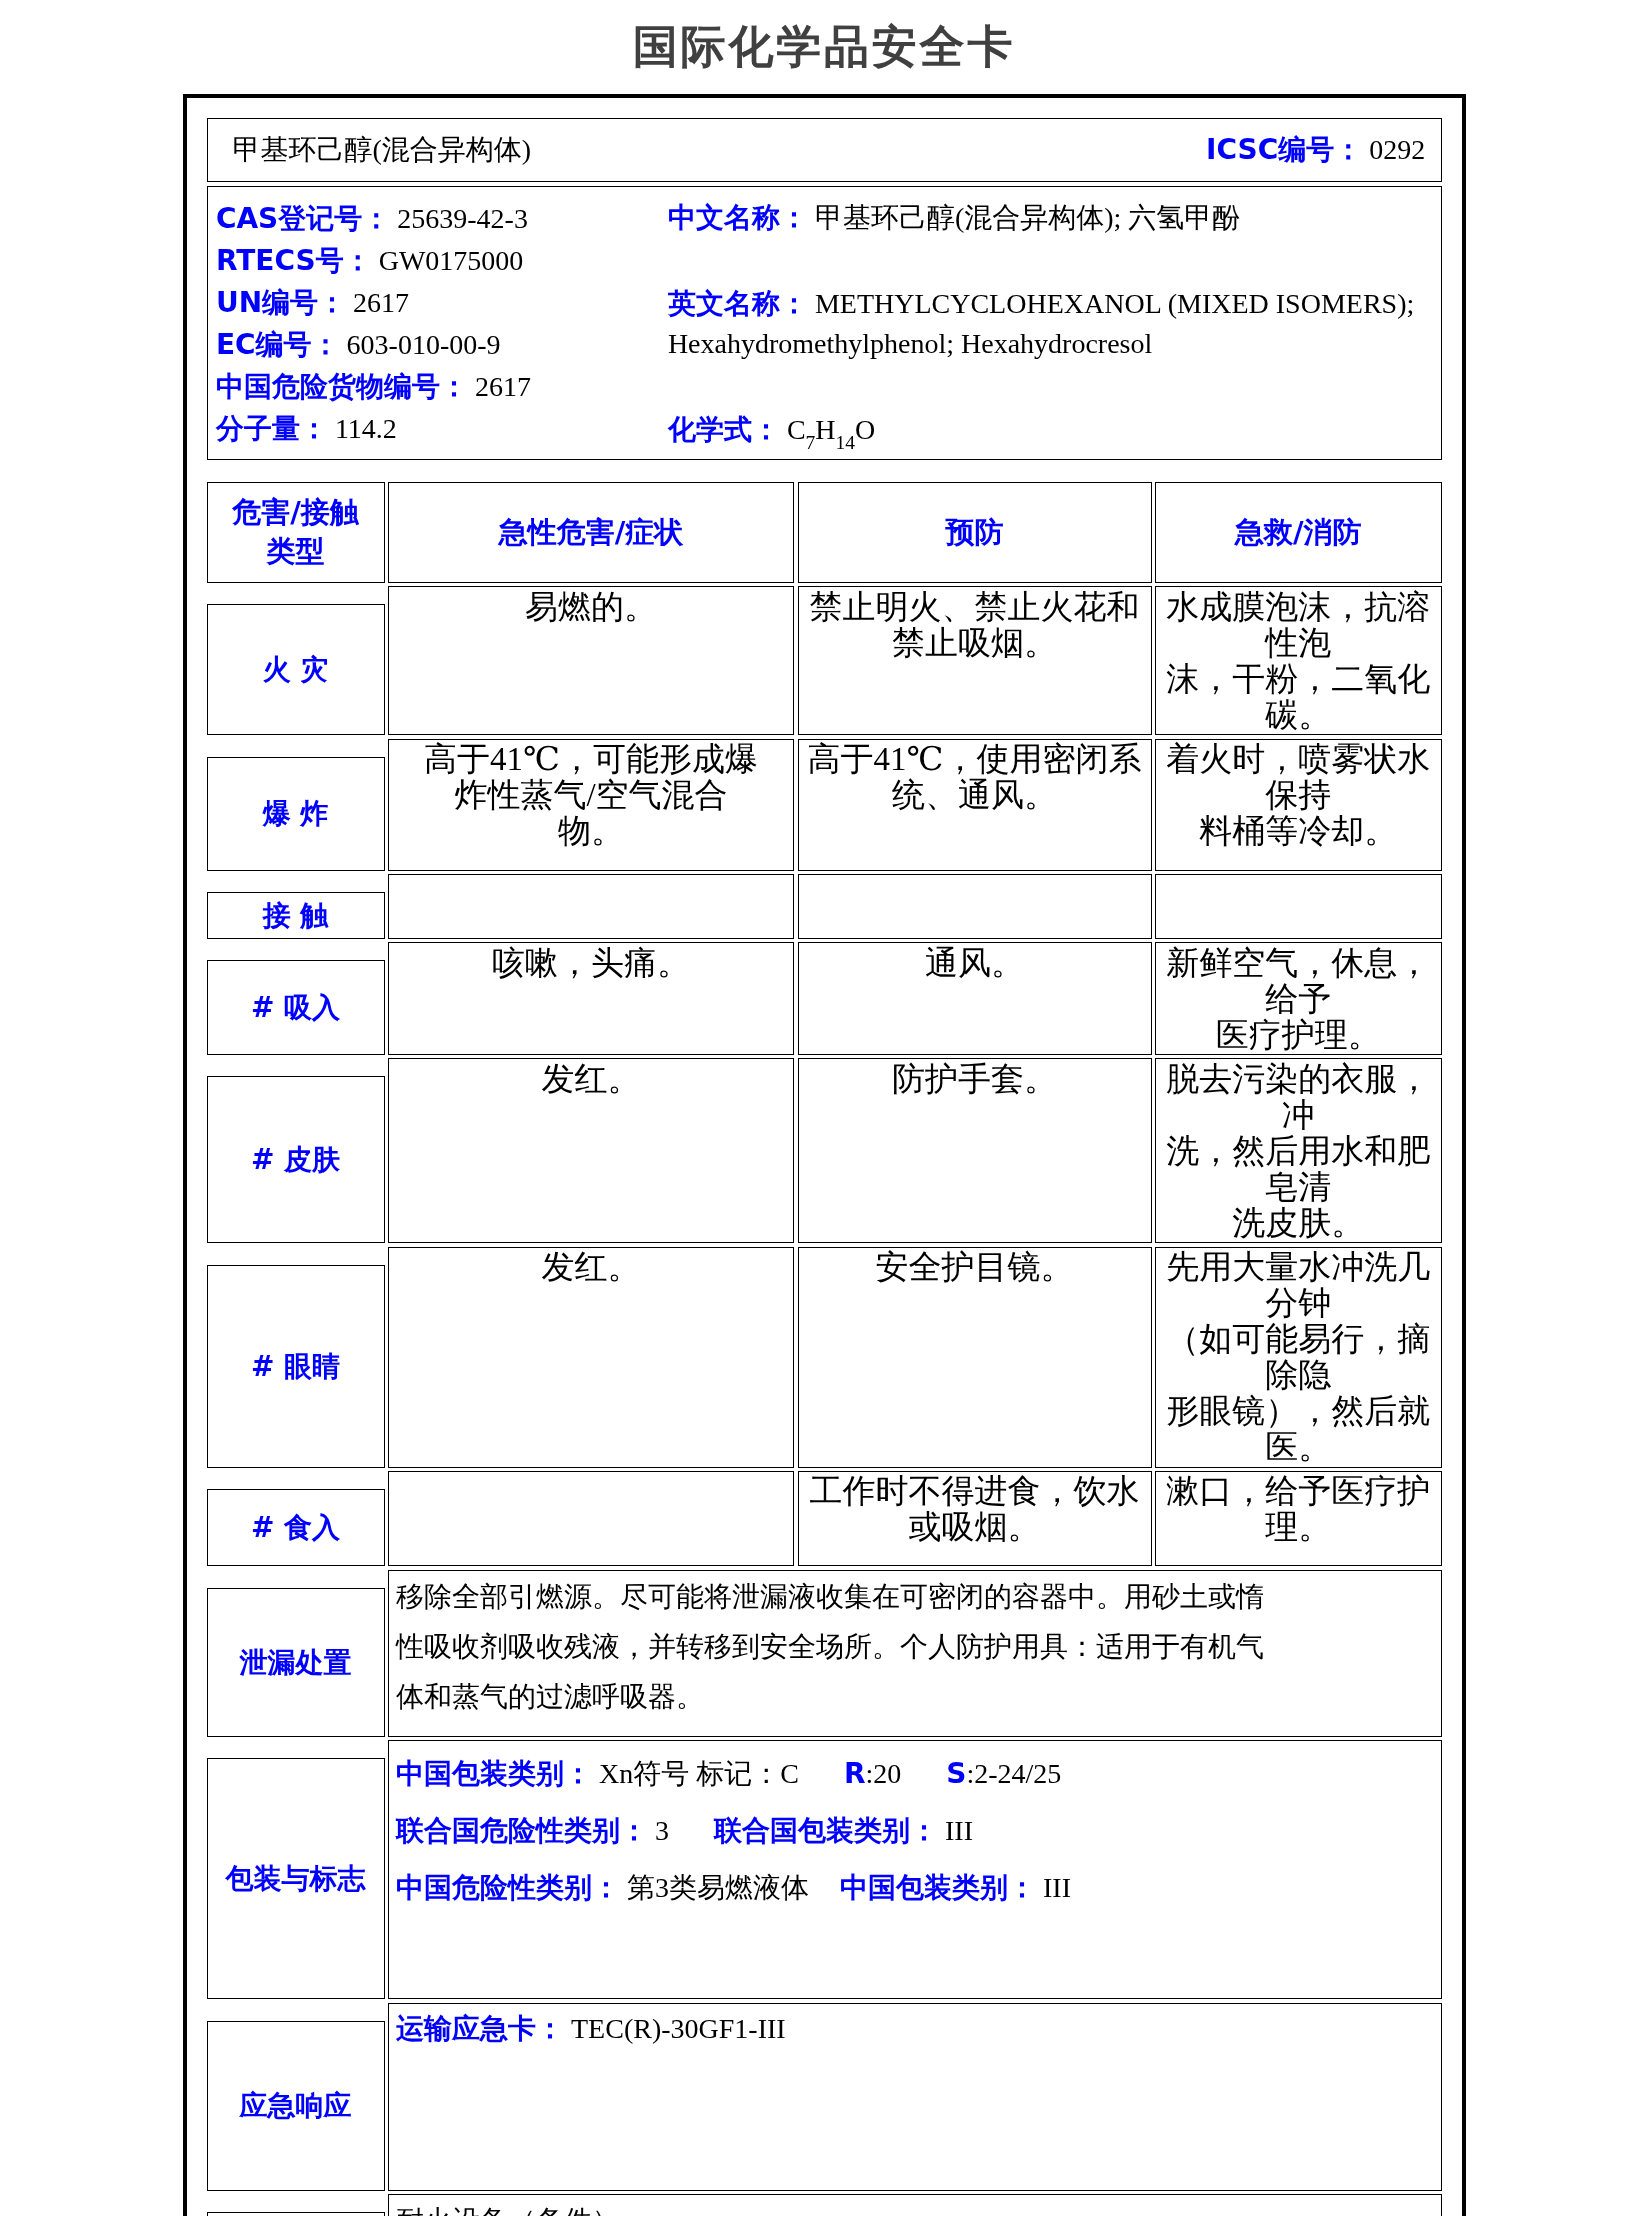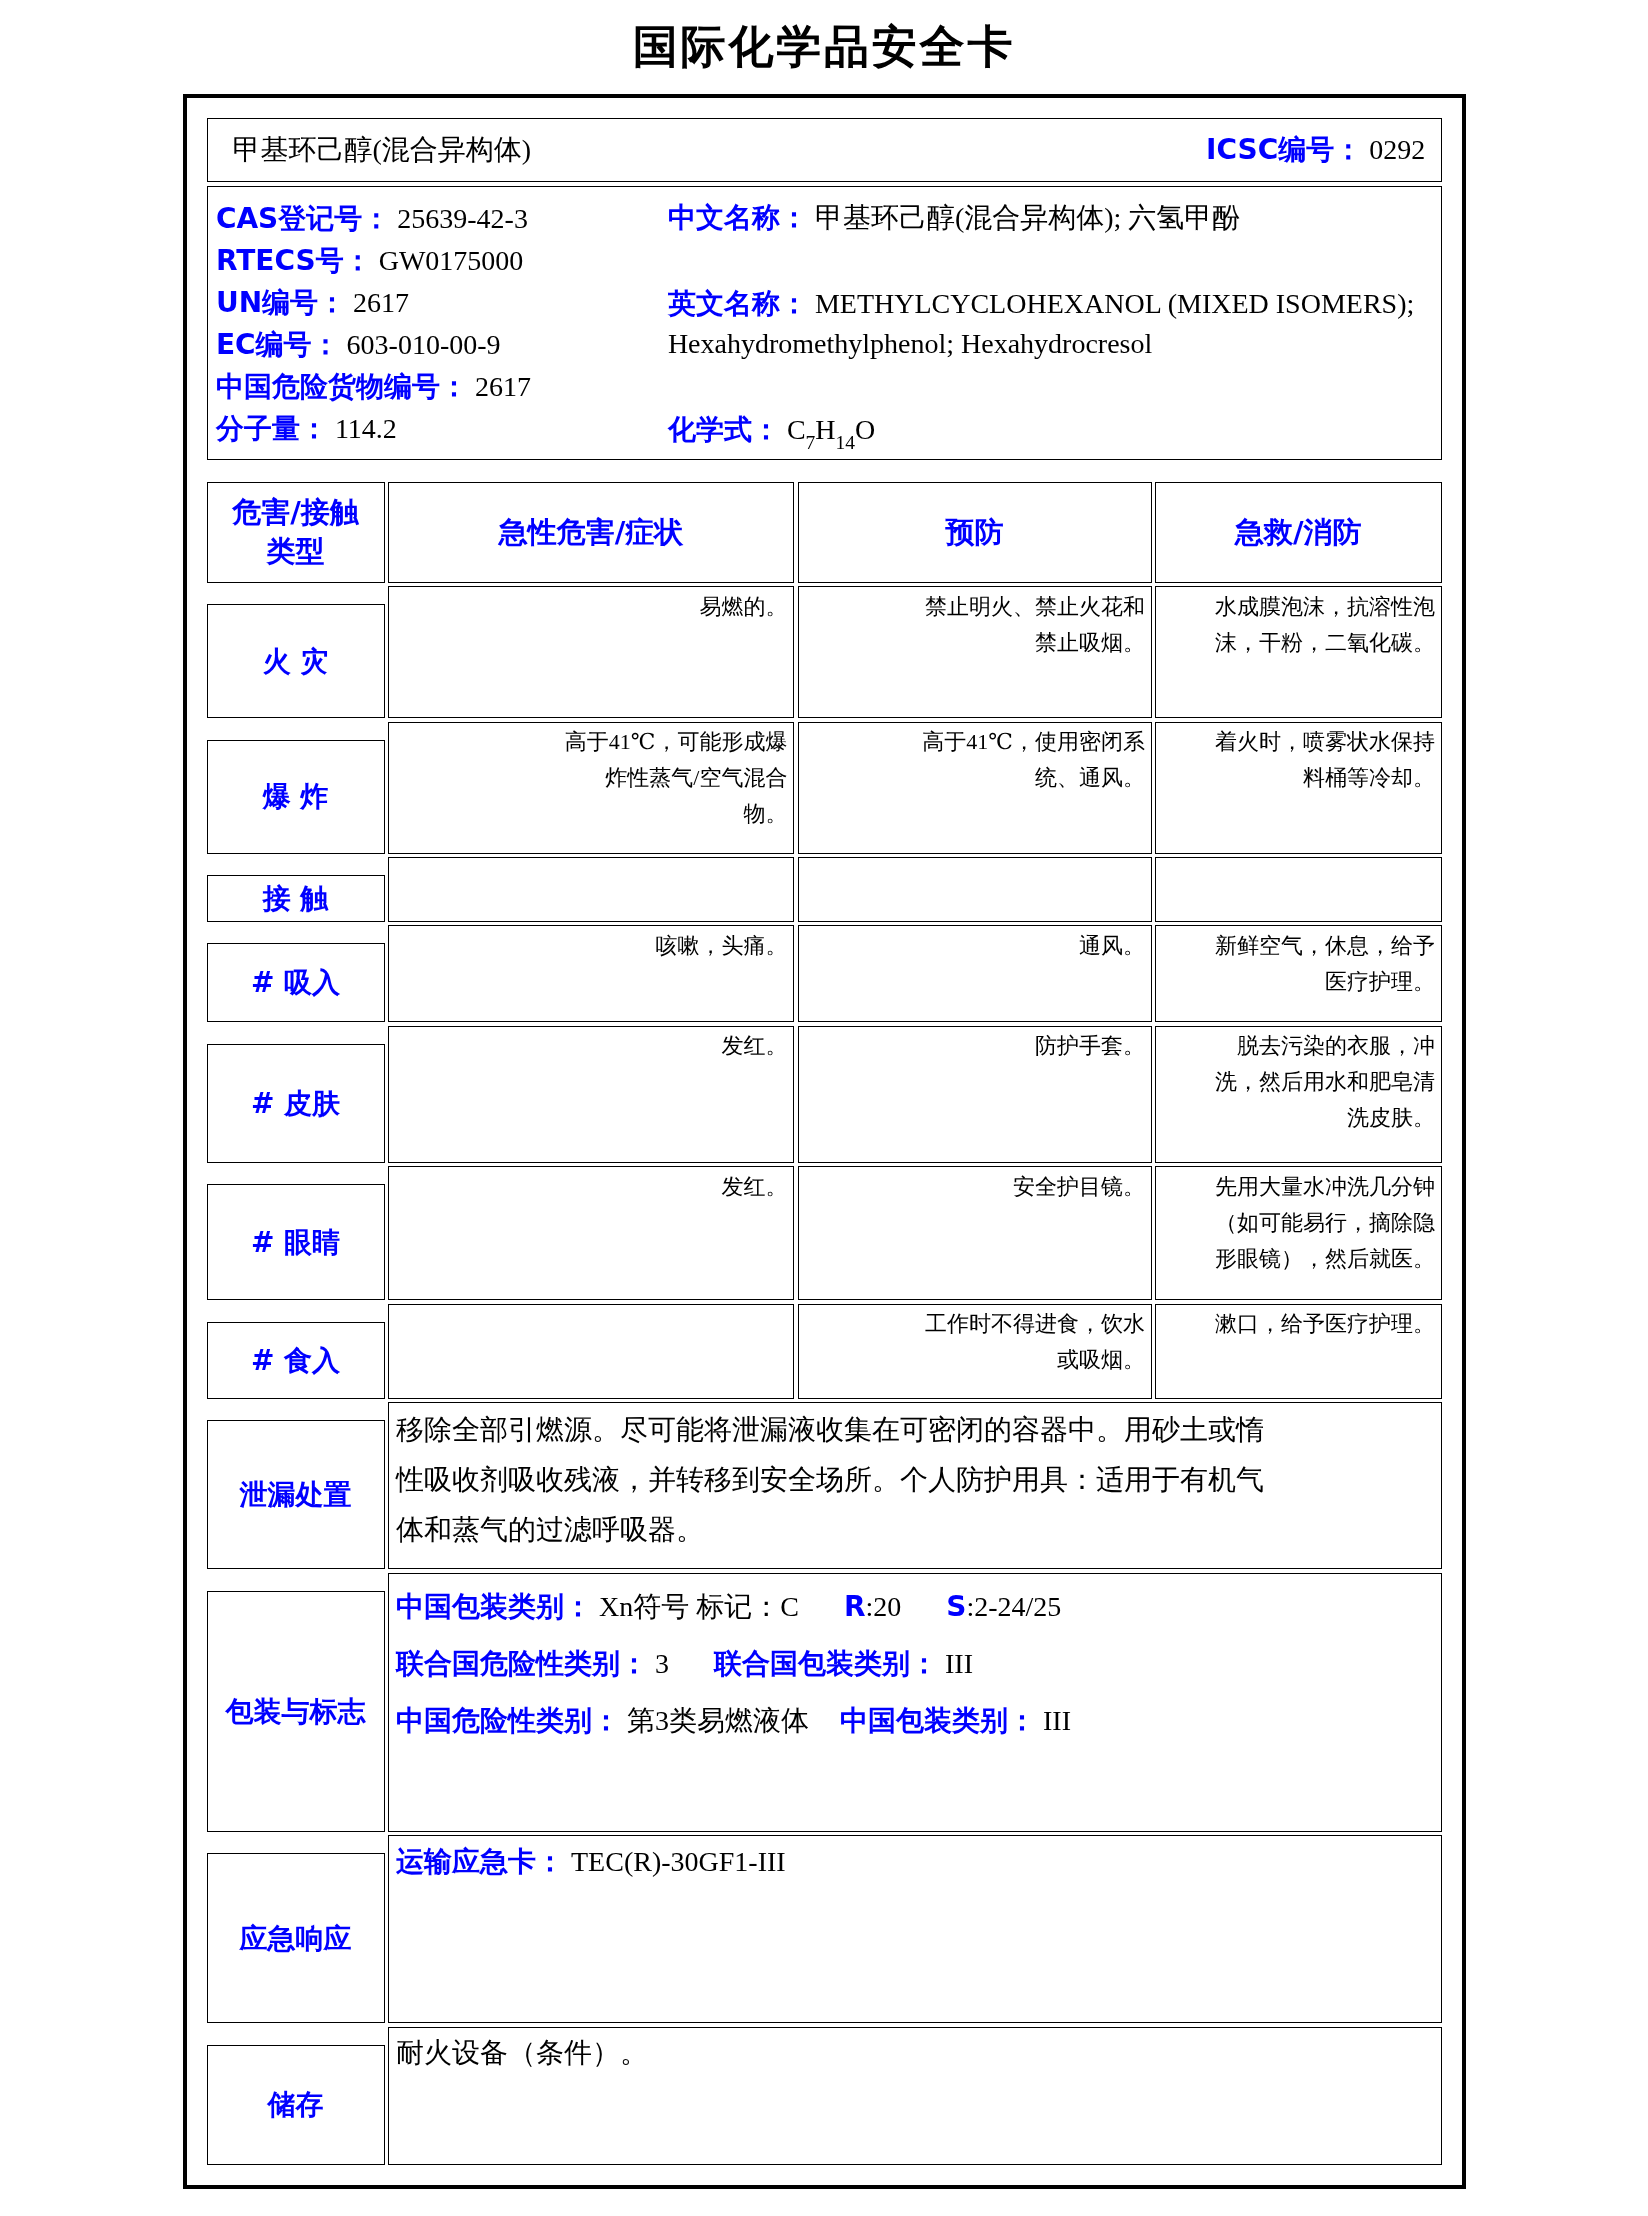--- a/index.html
+++ b/index.html
@@ -9,21 +9,21 @@
     color:#000;
   }
   .page-title{
     margin-top:21px;
     text-align:center;
     font-family:"DejaVu Sans","Liberation Sans",sans-serif;
     font-weight:bold;
     font-size:45px;
     line-height:52px;
     letter-spacing:2.8px;
-    color:#000000;
+    color:#404040;
   }
   .card{
     width:1235px;
     margin:21px auto 0 auto;
     border:4.2px solid #000;
     padding:20px;
     display:flex;
     flex-direction:column;
     gap:3.5px;
     background:#fff;
@@ -66,25 +66,25 @@
     display:flex;
     align-items:center;
     justify-content:center;
     text-align:center;
     font-size:28px;
     line-height:39px;
     padding:2.8px;
   }
   .head-cell{font-size:29px;}
   .content-cell{
-    font-size:22px;
+    font-size:33px;
     line-height:36px;
     padding:1.4px 5.6px;
     white-space:pre-line;
-    text-align:right;
+    text-align:center;
   }
   .name-row-cell{
     display:flex;
     align-items:center;
     justify-content:space-between;
     padding:0 15.3px 0 25px;
     font-size:28px;
   }
   .ids-cell{
     display:flex;

